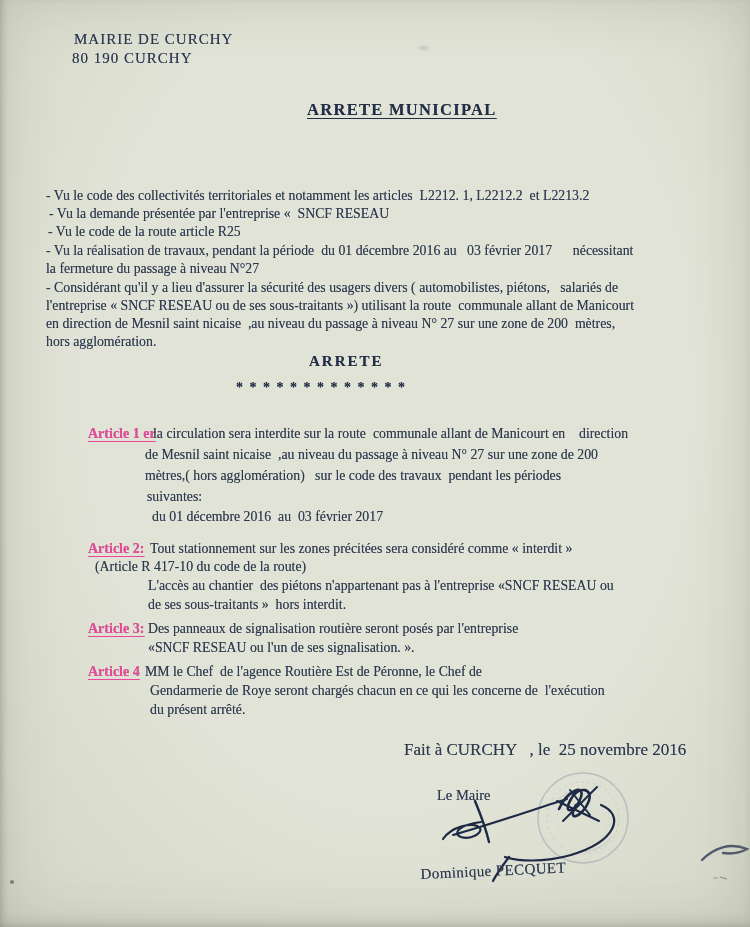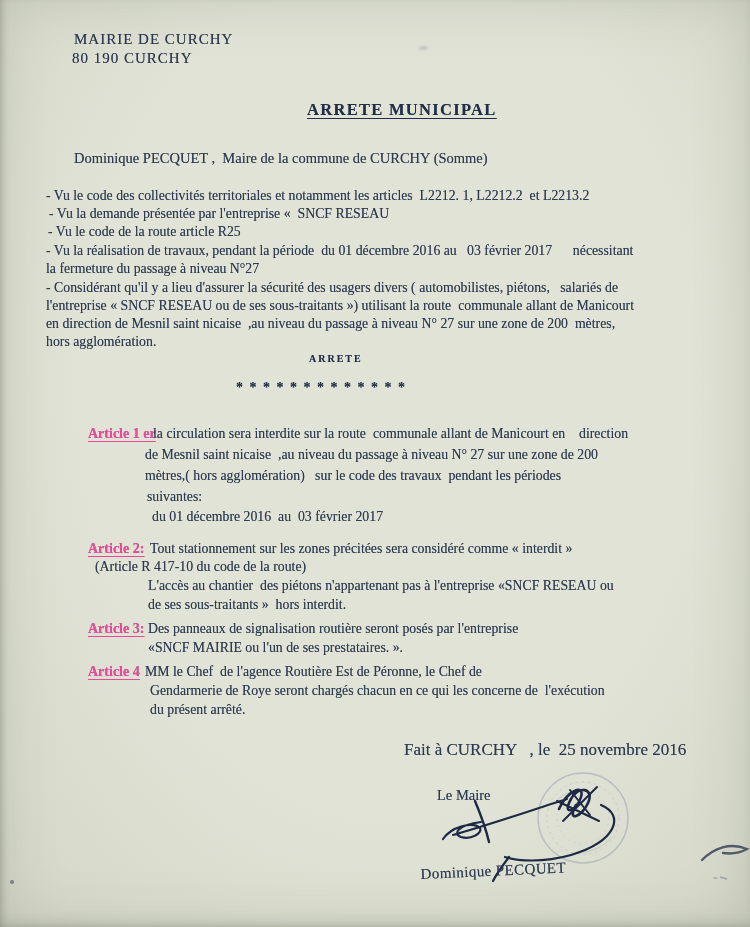--- a/index.html
+++ b/index.html
@@ -13,42 +13,41 @@
     position:absolute;inset:0;pointer-events:none;
     box-shadow:inset 0 0 55px rgba(105,110,90,.22), inset 6px 0 10px -6px rgba(70,72,58,.35), inset 0 -8px 14px -8px rgba(70,72,58,.3);
   }
   .ink{position:absolute;inset:0;color:#2d3950;filter:blur(.3px);}
   .line{position:absolute;white-space:pre;text-shadow:0 0 .6px rgba(45,57,80,.55);}
   .org{font-size:15px;letter-spacing:1px;line-height:19px;color:#2a3650;}
   .doc-title{font-size:16.5px;font-weight:bold;letter-spacing:1.3px;color:#222e48;
     text-decoration:underline;text-underline-offset:3px;}
   .author{font-size:14.5px;}
   .recital{font-size:13.8px;}
-  .arrete-h{font-size:10px;font-weight:bold;letter-spacing:2px;color:#222e48;}
+  .arrete-h{font-size:15px;font-weight:bold;letter-spacing:2px;color:#222e48;}
   .stars{font-size:14px;font-weight:bold;letter-spacing:6.5px;color:#222e48;}
   .art-label{font-size:14px;font-weight:bold;color:#ec4899;
     text-decoration:underline;text-underline-offset:3px;}
   .body-line{font-size:13.8px;}
   .footer-line{font-size:17px;}
   .signer-title{font-size:14.5px;}
   .signer-name{font-size:15px;transform:rotate(-2.6deg);transform-origin:left bottom;letter-spacing:.4px;}
   .speck{position:absolute;border-radius:50%;pointer-events:none;}
   svg{position:absolute;overflow:visible;}
 </style>
 </head>
 <body>
 
 <div class="ink">
 
   <div class="line org" style="left:74px;top:30px;">MAIRIE DE CURCHY</div>
   <div class="line org" style="left:72px;top:49px;">80 190 CURCHY</div>
 
   <div class="line doc-title" style="left:307px;top:100px;">ARRETE MUNICIPAL</div>
 
-  <div class="line author" style="left:74px;top:150px;">Dominique PECQUET ,  Maire de la commune de CURCHY (Somme)</div>
 
   <div class="line recital" style="left:46px;top:188px;">- Vu le code des collectivités territoriales et notamment les articles  L2212. 1, L2212.2  et L2213.2</div>
   <div class="line recital" style="left:49px;top:206px;">- Vu la demande présentée par l'entreprise «  SNCF RESEAU</div>
   <div class="line recital" style="left:48px;top:224px;">- Vu le code de la route article R25</div>
   <div class="line recital" style="left:46px;top:243px;">- Vu la réalisation de travaux, pendant la période  du 01 décembre 2016 au   03 février 2017      nécessitant</div>
   <div class="line recital" style="left:46px;top:261px;">la fermeture du passage à niveau N°27</div>
   <div class="line recital" style="left:46px;top:298px;">l'entreprise « SNCF RESEAU ou de ses sous-traitants ») utilisant la route  communale allant de Manicourt</div>
   <div class="line recital" style="left:46px;top:280px;">- Considérant qu'il y a lieu d'assurer la sécurité des usagers divers ( automobilistes, piétons,   salariés de</div>
   <div class="line recital" style="left:46px;top:316px;">en direction de Mesnil saint nicaise  ,au niveau du passage à niveau N° 27 sur une zone de 200  mètres,</div>
   <div class="line recital" style="left:46px;top:334px;">hors agglomération.</div>
@@ -64,21 +63,21 @@
   <div class="line body-line" style="left:152px;top:509px;">du 01 décembre 2016  au  03 février 2017</div>
 
   <div class="line art-label" style="left:88px;top:541px;">Article 2:</div>
   <div class="line body-line" style="left:150px;top:541px;">Tout stationnement sur les zones précitées sera considéré comme « interdit »</div>
   <div class="line body-line" style="left:95px;top:559px;">(Article R 417-10 du code de la route)</div>
   <div class="line body-line" style="left:148px;top:578px;">L'accès au chantier  des piétons n'appartenant pas à l'entreprise «SNCF RESEAU ou</div>
   <div class="line body-line" style="left:148px;top:597px;">de ses sous-traitants »  hors interdit.</div>
 
   <div class="line art-label" style="left:88px;top:621px;">Article 3:</div>
   <div class="line body-line" style="left:148px;top:621px;">Des panneaux de signalisation routière seront posés par l'entreprise</div>
-  <div class="line body-line" style="left:148px;top:640px;">«SNCF MAIRIE ou l'un de ses prestataires. ».</div>
+  <div class="line body-line" style="left:148px;top:640px;">«SNCF RESEAU ou l'un de ses signalisation. ».</div>
 
   <div class="line art-label" style="left:88px;top:664px;">Article 4</div>
   <div class="line body-line" style="left:145px;top:664px;">MM le Chef  de l'agence Routière Est de Péronne, le Chef de</div>
   <div class="line body-line" style="left:150px;top:683px;">Gendarmerie de Roye seront chargés chacun en ce qui les concerne de  l'exécution</div>
   <div class="line body-line" style="left:150px;top:702px;">du présent arrêté.</div>
 
   <div class="line footer-line" style="left:404px;top:740px;">Fait à CURCHY   , le  25 novembre 2016</div>
   <div class="line signer-title" style="left:437px;top:787px;">Le Maire</div>
 
   <svg style="left:425px;top:775px;" width="260" height="115" viewBox="0 0 260 115">

